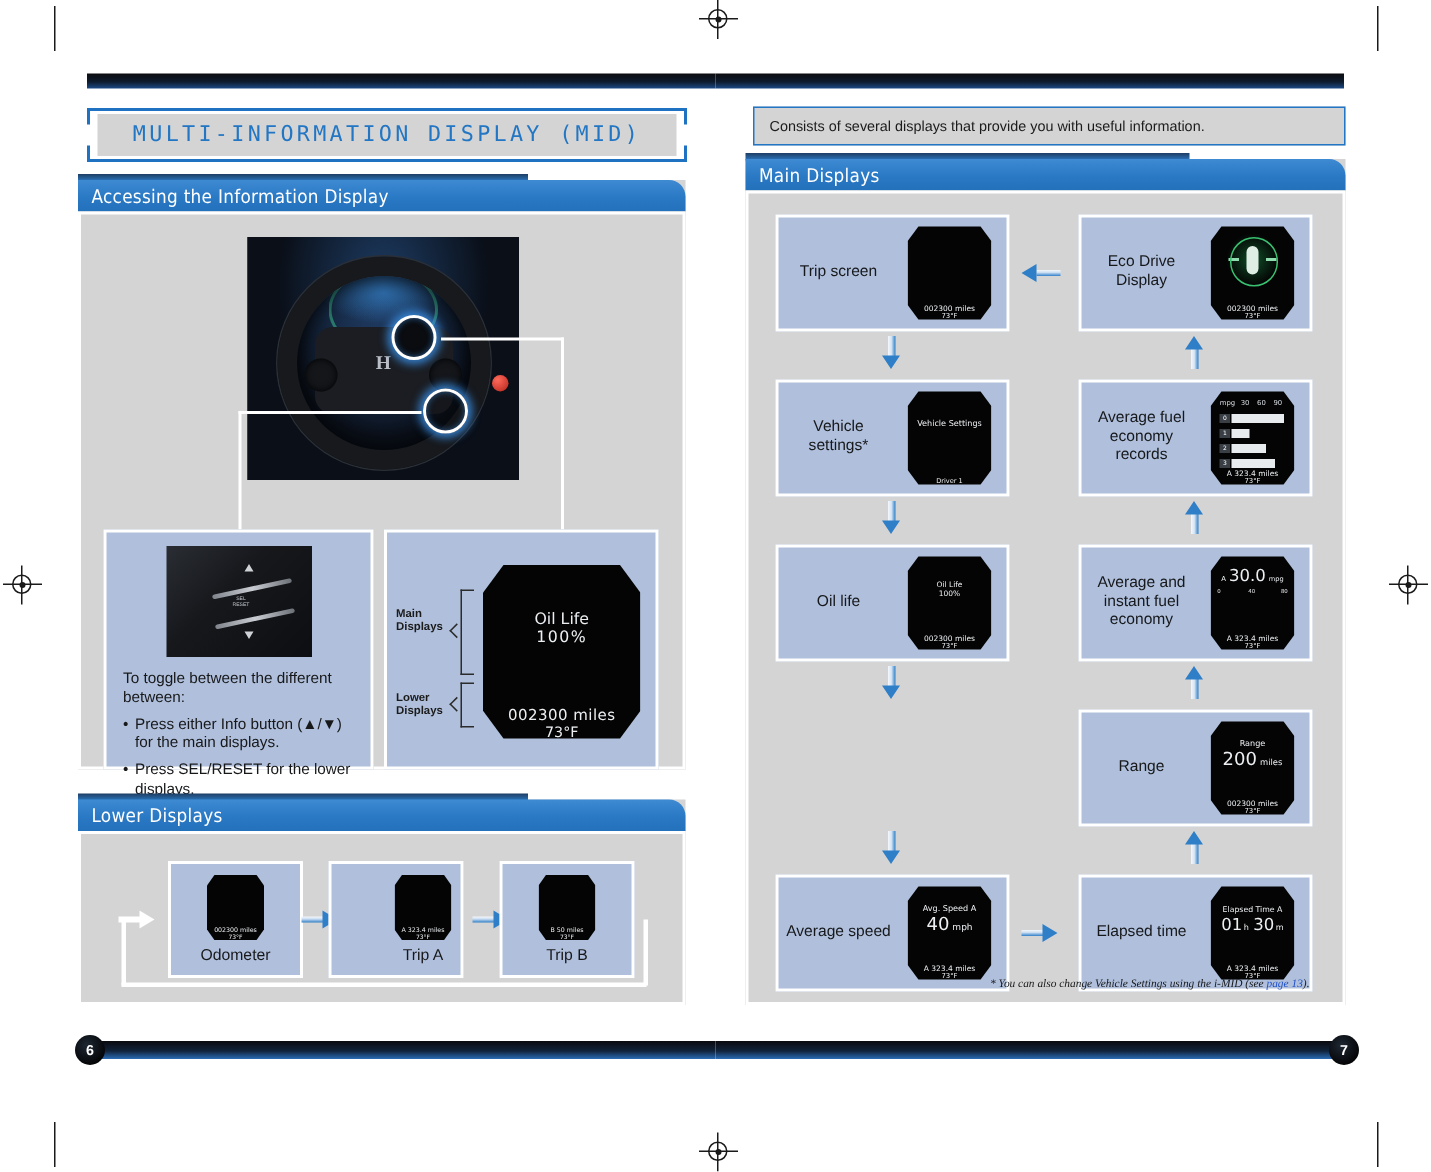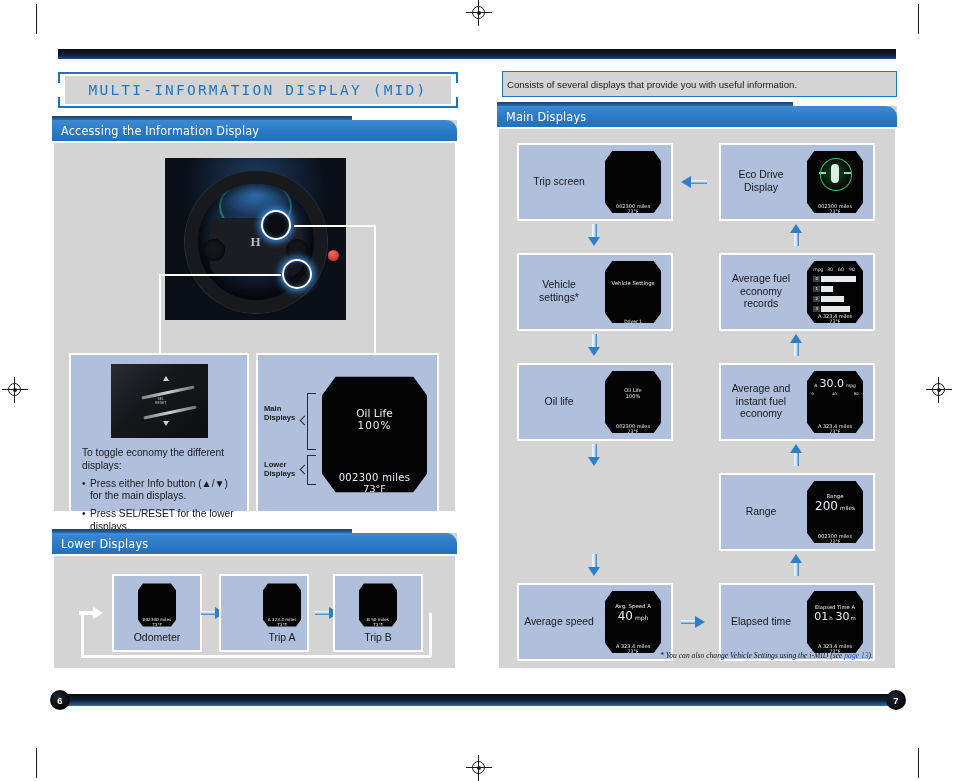--- a/index.html
+++ b/index.html
@@ -64,21 +64,21 @@
   }
   .title-plate span {
     font-size: 14.5px; letter-spacing: 2.2px; color: #2276c4;
     font-family: "DejaVu Sans Mono", monospace; font-weight: 400;
   }
 
   
   .intro-note {
     position: absolute; left: 25px; top: 31px; width: 395px; height: 26px;
     background: #d4d4d4; border: 1px solid #2276c4;
-    display: flex; align-items: center; padding-left: 4px;
+    display: flex; align-items: center; padding-left: 10px;
   }
   .intro-note span { font-size: 9.6px; color: #1b1b1b; font-family: "Liberation Sans", sans-serif; }
 
   
   .panel { position: absolute; background: #d4d4d4; }
   .panel-hdr {
     position: absolute; left: 0; top: 0; height: 21px; width: 100%;
     background: linear-gradient(to bottom, #3e8ad3 0%, #2a79c4 55%, #2370bb 100%);
     border-top-right-radius: 11px;
     display: flex; align-items: center;
@@ -349,21 +349,21 @@
 
           <div class="info-box" style="left:15px; top:210px; width:180px; height:160px;">
             <div class="btn-photo" style="left:40px; top:9px; width:97px; height:74px;">
               <div class="tri-up" style="left:52px; top:12px;"></div>
               <div class="bar" style="left:30px; top:27px; width:54px;"></div>
               <div class="selreset" style="left:44px; top:34px;">SEL<br>RESET</div>
               <div class="bar" style="left:32px; top:47px; width:54px;"></div>
               <div class="tri-dn" style="left:52px; top:57px;"></div>
             </div>
             <div class="toggle-text" style="left:11px; top:92px; width:160px;">
-              <span>To toggle economy the different displays:</span>
+              <span>To toggle between the different between:</span>
               <span class="li">Press either Info button (▲/▼) for the main displays.</span>
               <span class="li">Press SEL/RESET for the lower displays.</span>
             </div>
           </div>
 
           <div class="info-box" style="left:202px; top:210px; width:183px; height:160px;">
 
             <div class="brace-lbl" style="left:6px; top:50px;">
               <span>Main</span><br>
               <span>Displays</span>

